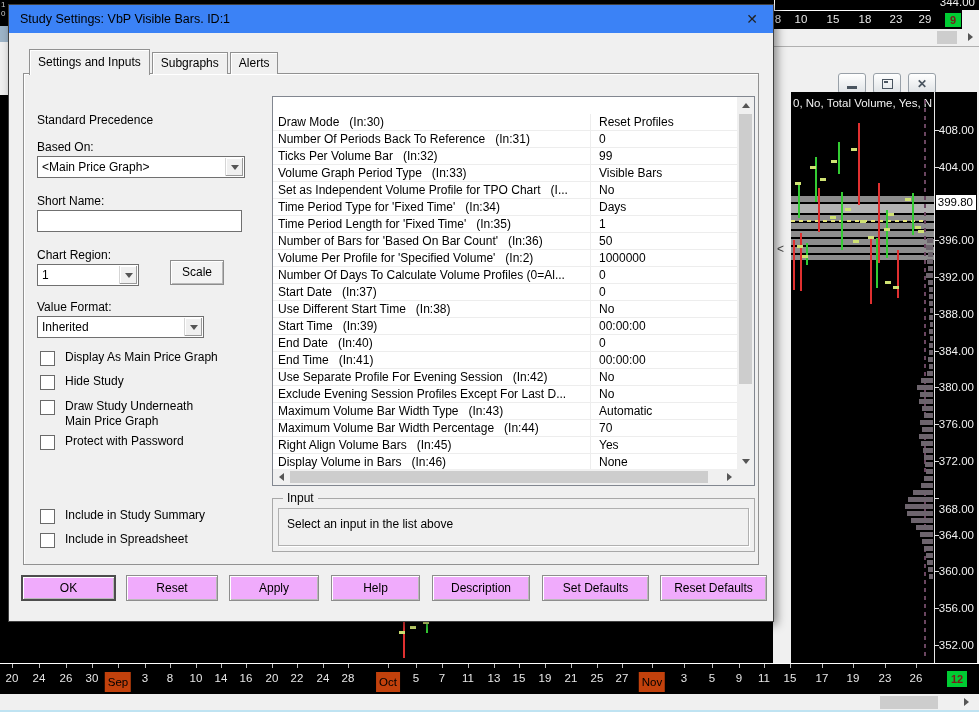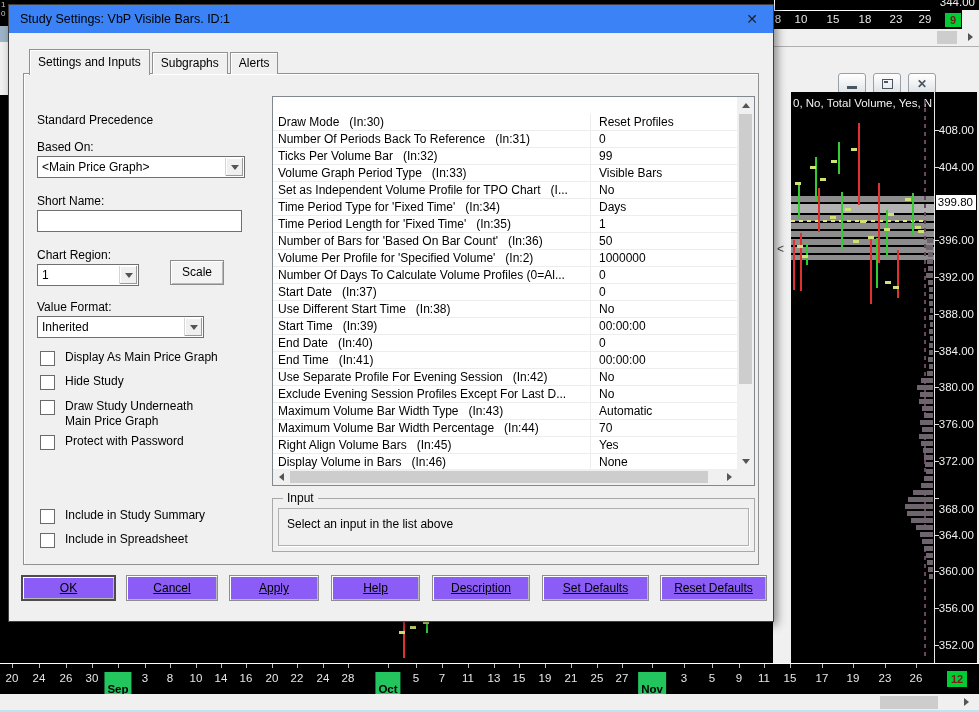--- a/index.html
+++ b/index.html
@@ -46,21 +46,21 @@
   .lastprice{position:absolute;left:1px;right:3px;height:15px;background:#fff;color:#000;font-size:11.5px;
              text-align:right;padding-right:3px;line-height:15px;}
   .frame-r{position:absolute;left:977px;top:92px;width:2px;height:602px;background:#f0f0f0;}
 
   .candle{position:absolute;width:2px;}
   .octick{position:absolute;width:6px;height:3px;}
 
   .timeline{position:absolute;left:0;top:663px;width:979px;height:31px;background:#000;border-top:1px solid #fff;box-sizing:border-box;}
   .tl-tick{position:absolute;top:0;width:1px;height:4px;background:#bbb;}
   .tl-b{position:absolute;top:8px;color:#e8e8e8;font-size:11.5px;transform:translateX(-50%);white-space:nowrap;}
-  .tl-b.month{background:#22c55e;color:#000;padding:11px 3px;font-weight:bold;}
+  .tl-b.month{background:#c2410c;color:#000;padding:4px 3px;}
 
   .bscroll{position:absolute;left:0;top:694px;width:979px;height:18px;background:#f0f0f0;}
   .blue-line{position:absolute;left:0;right:0;bottom:0;height:2px;background:#bfe3f2;}
 
   .lstrip1{position:absolute;left:0;top:0;width:8px;height:26px;background:#000;color:#ccc;font-size:8px;line-height:9px;padding-left:1px;}
   .lstrip2{position:absolute;left:0;top:26px;width:8px;height:16px;background:#9db4c8;}
   .lstrip3{position:absolute;left:0;top:42px;width:8px;height:53px;background:#f0f0f0;}
 
   
   .dialog{position:absolute;left:8px;top:4px;width:766px;height:618px;background:#f0f0f0;
@@ -99,22 +99,22 @@
   .hsb{position:absolute;left:0;bottom:0;right:17px;height:16px;background:#f0f0f0;}
   .sbbtn{position:absolute;display:flex;align-items:center;justify-content:center;background:#f0f0f0;}
   .corner{position:absolute;right:0;bottom:0;width:17px;height:16px;background:#f0f0f0;}
 
   .group{position:absolute;left:248px;top:424px;width:483px;height:54px;border:1px solid #a8a8a8;box-sizing:border-box;}
   .gtitle{position:absolute;left:10px;top:-8px;background:#f0f0f0;padding:0 4px;}
   .ginner{position:absolute;left:5px;right:5px;top:9px;height:36px;border:1px solid #b0b0b0;box-shadow:1px 1px 0 #fff;}
   .gtext{position:absolute;left:8px;top:8px;}
 
   .dbtnrow{position:absolute;left:0;top:570px;width:100%;height:26px;}
-  .dbtn{position:absolute;top:0;height:26px;line-height:24px;text-align:center;background:#8b5cf6;
-        border:1px solid #8d8d8d;box-shadow:inset 1px 1px 0 #fff,inset -1px -1px 0 #b9b9b9;box-sizing:border-box;text-decoration:underline;}
+  .dbtn{position:absolute;top:0;height:26px;line-height:24px;text-align:center;background:#f0abfc;
+        border:1px solid #8d8d8d;box-shadow:inset 1px 1px 0 #fff,inset -1px -1px 0 #b9b9b9;box-sizing:border-box;}
   .dbtn.default{border:2px solid #4d4d4d;line-height:22px;}
 </style>
 </head>
 <body>
 
 <div class="screen">
 
   <div class="lstrip1" id="lstrip-text">
       <span style="display: block;">1</span>
       <span style="display: block;">0</span>
@@ -563,21 +563,21 @@
       <div class="group">
         <div class="gtitle">Input</div>
         <div class="ginner">
           <div class="gtext">Select an input in the list above</div>
         </div>
       </div>
     </div>
 
     <div class="dbtnrow" id="dbtnrow">
         <div class="dbtn default" style="left: 12px; width: 95px;">OK</div>
-        <div class="dbtn" style="left: 117px; width: 92px;">Cancel</div>
+        <div class="dbtn" style="left: 117px; width: 92px;">Reset</div>
         <div class="dbtn" style="left: 220px; width: 90px;">Apply</div>
         <div class="dbtn" style="left: 322px; width: 89px;">Help</div>
         <div class="dbtn" style="left: 423px; width: 98px;">Description</div>
         <div class="dbtn" style="left: 533px; width: 107px;">Set Defaults</div>
         <div class="dbtn" style="left: 651px; width: 107px;">Reset Defaults</div>
       </div>
   </div>
 </div>
 
 </body></html>

